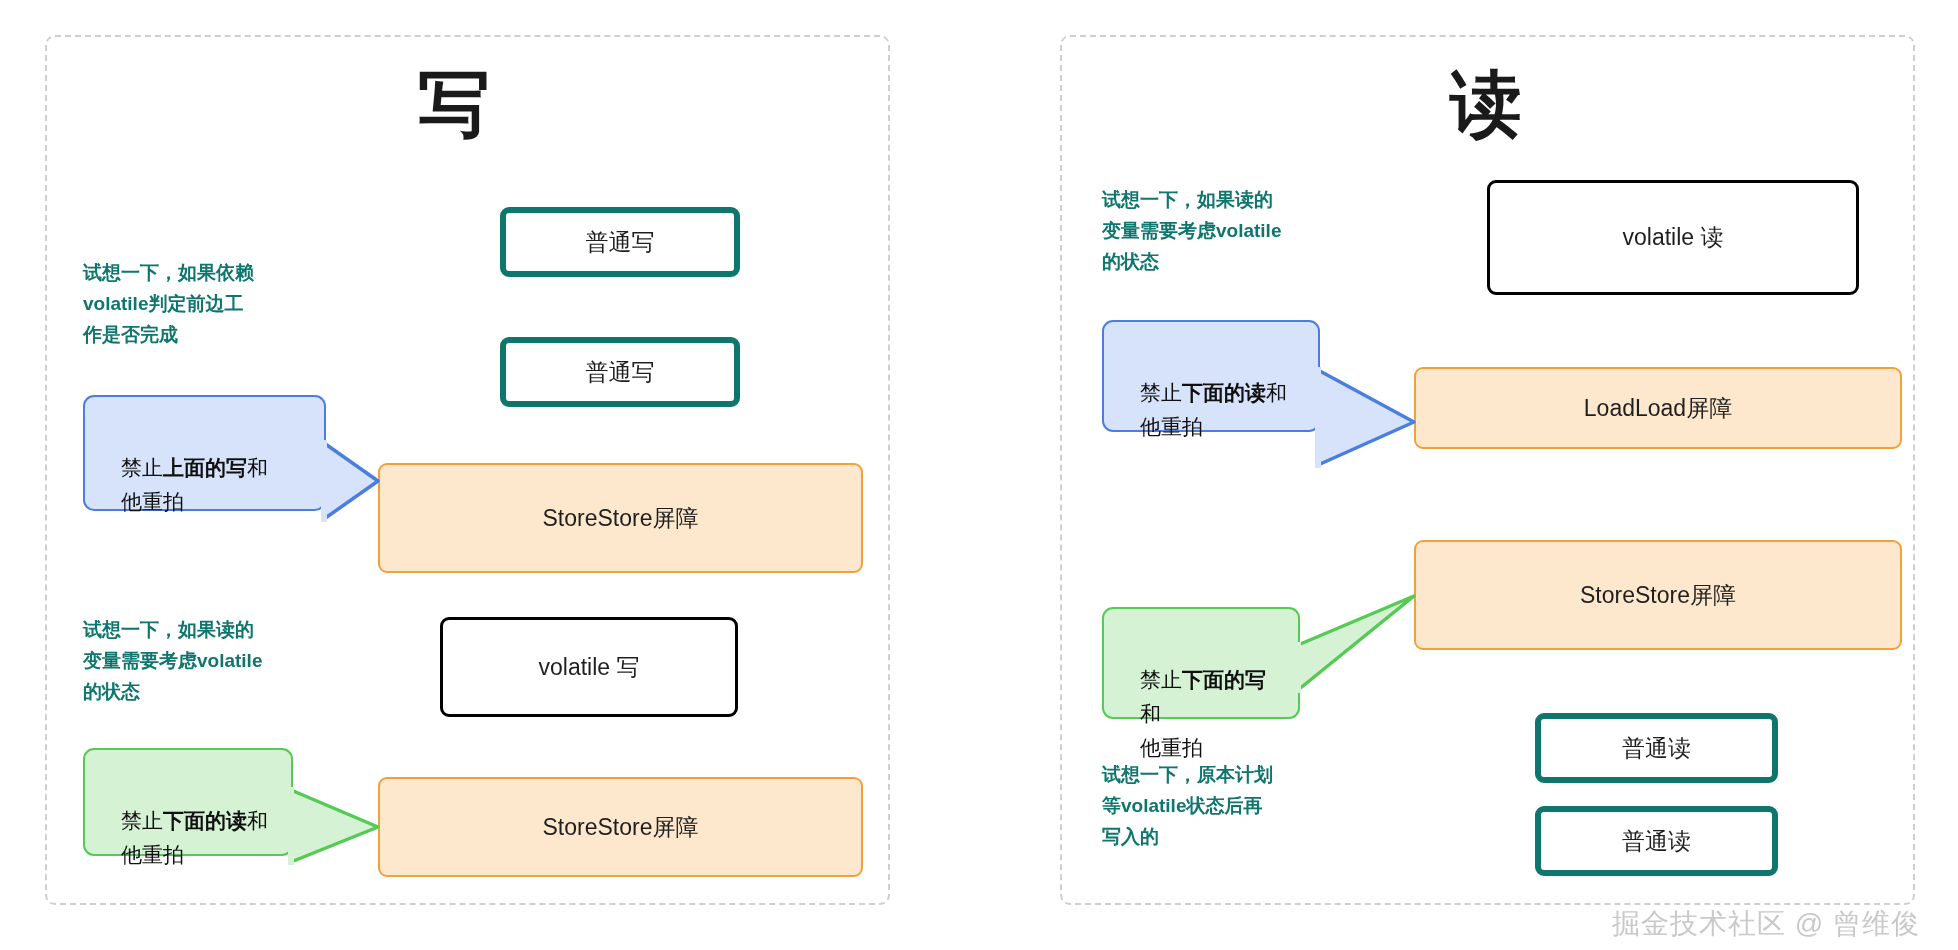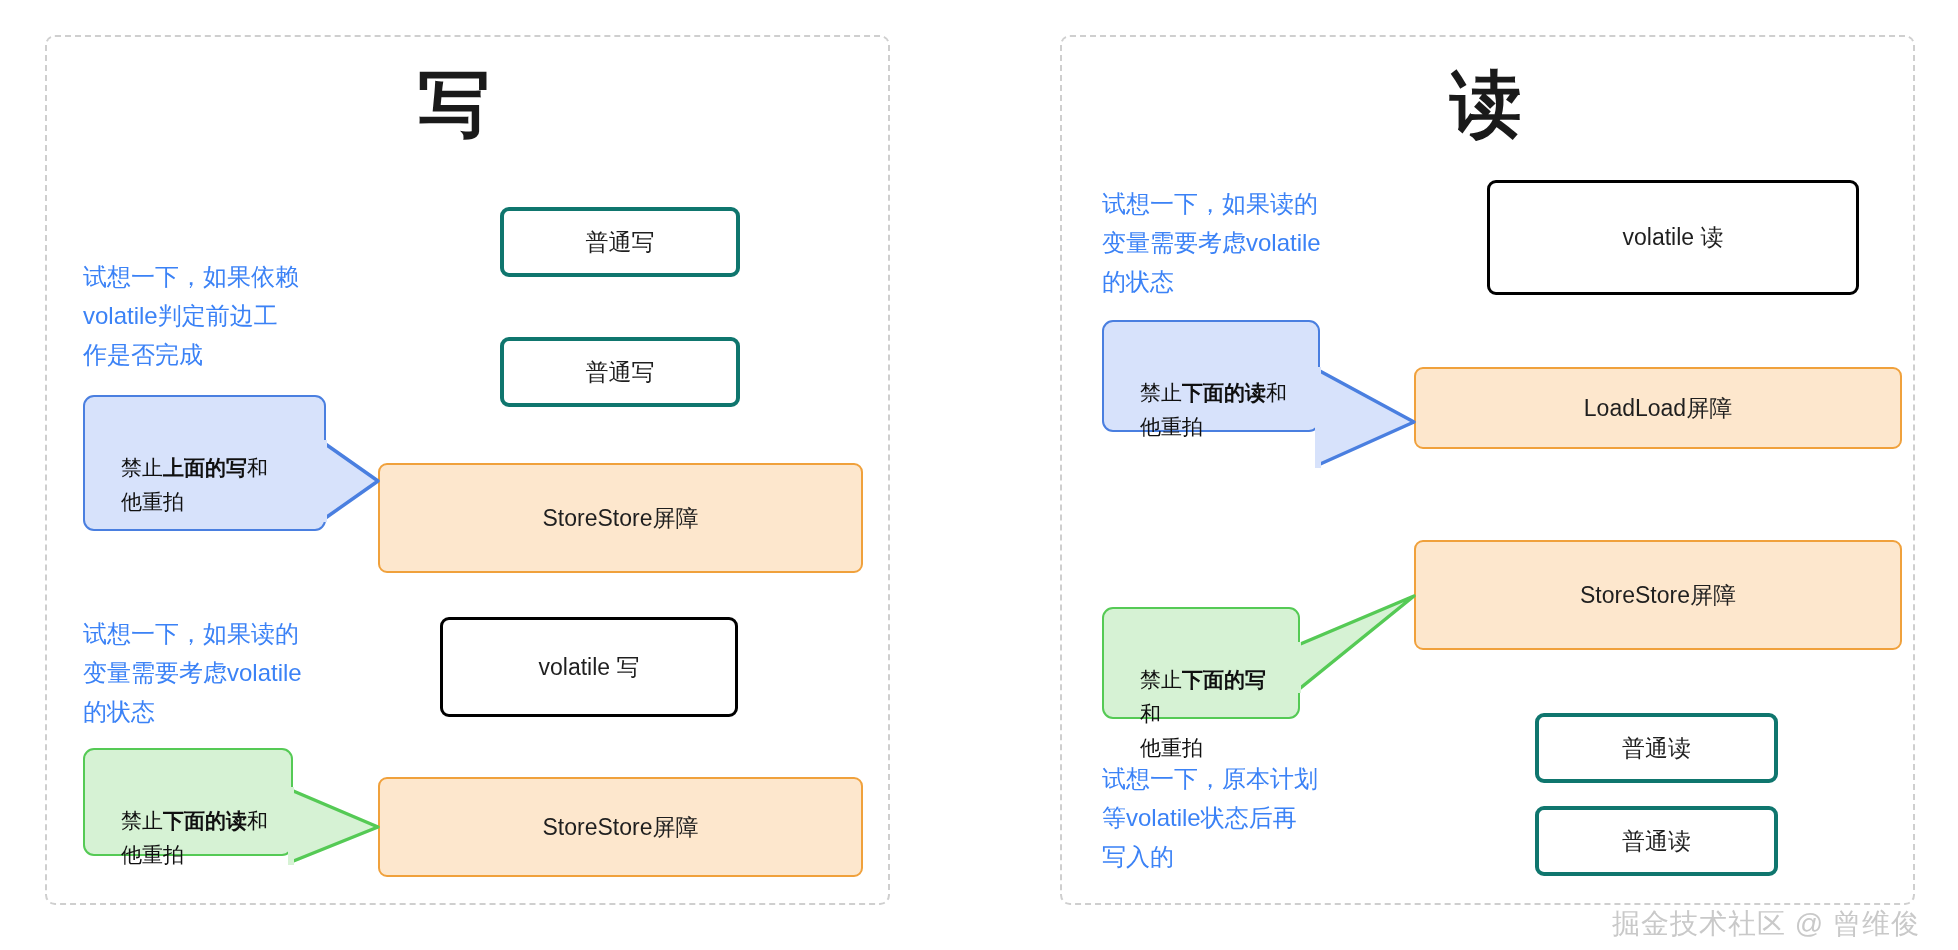--- a/index.html
+++ b/index.html
@@ -45,21 +45,21 @@
     display: flex;
     align-items: center;
     justify-content: center;
     border-radius: 9px;
     font-size: 23px;
     color: #1f1f1f;
     text-align: center;
   }
   .op-plain {
     background: #ffffff;
-    border: 4px solid #0f766e;
+    border: 6px solid #0f766e;
   }
   .op-volatile {
     background: #ffffff;
     border: 3.5px solid #000000;
   }
   .op-barrier {
     background: #fde7cd;
     border: 2.5px solid #f0a13c;
   }
 
@@ -73,45 +73,46 @@
   
   #box-r-volatile { left: 1487px; top: 180px; width: 372px; height: 115px; }
   #box-r-ll       { left: 1414px; top: 367px; width: 488px; height: 82px; }
   #box-r-ss       { left: 1414px; top: 540px; width: 488px; height: 110px; }
   #box-r-plain1   { left: 1535px; top: 713px; width: 243px; height: 70px; }
   #box-r-plain2   { left: 1535px; top: 806px; width: 243px; height: 70px; }
 
   
   .note {
     position: absolute;
-    font-size: 24px;
+    font-size: 19px;
     line-height: 1.62;
-    color: #3b82f6;
+    color: #0f766e;
     white-space: pre-line;
+    font-weight: bold;
   }
   #note-w-1 { left: 83px;   top: 258px; width: 255px; }
   #note-w-2 { left: 83px;   top: 615px; width: 255px; }
   #note-r-1 { left: 1102px; top: 185px; width: 265px; }
   #note-r-2 { left: 1102px; top: 760px; width: 260px; }
 
   
   .callout {
     position: absolute;
     border-radius: 11px;
     font-size: 21px;
     line-height: 1.62;
     color: #101010;
     padding: 20px 22px 20px 36px;
     white-space: pre-line;
   }
   .callout b { font-weight: bold; }
   .callout-blue  { background: #d7e2fb; border: 2.5px solid #4a7fe0; }
   .callout-green { background: #d6f2d4; border: 2.5px solid #55ca55; }
 
-  .co-blue-1 { left: 83px;  top: 395px;  width: 243px; height: 136px; }
+  .co-blue-1 { left: 83px;  top: 395px;  width: 243px; height: 116px; }
   .co-grn-1  { left: 83px;  top: 748px;  width: 210px; height: 108px; }
   .co-blue-2 { left: 1102px; top: 320px; width: 218px; height: 112px; }
   .co-grn-2  { left: 1102px; top: 607px; width: 198px; height: 112px; }
 
   
   #pointers {
     position: absolute;
     left: 0; top: 0;
     width: 1958px; height: 950px;
     pointer-events: none;

